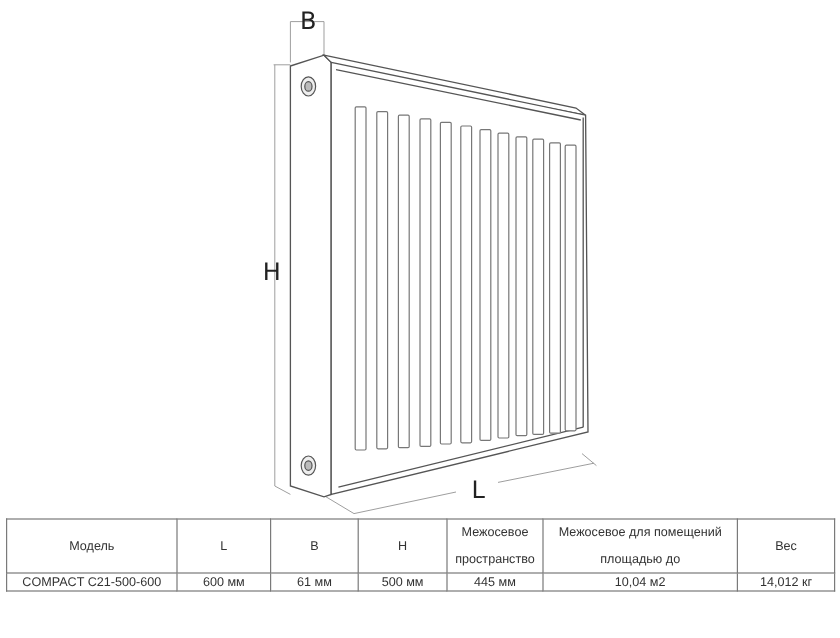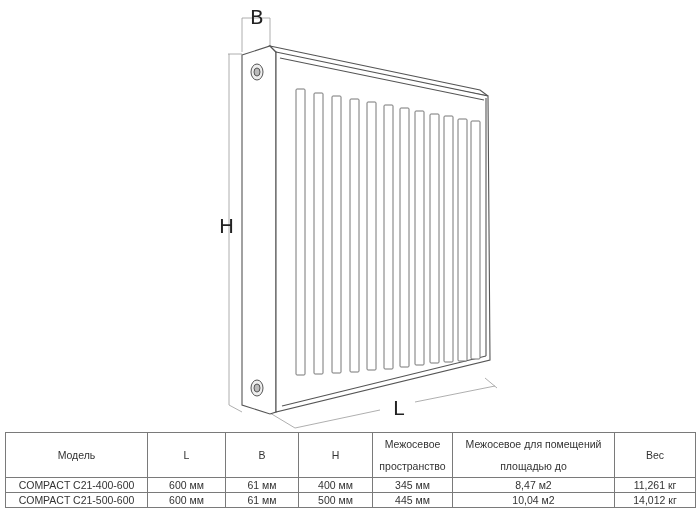--- a/index.html
+++ b/index.html
@@ -88,29 +88,20 @@
       <div>Межосевое</div>
       <div>пространство</div>
     </th>
     <th>
       <div>Межосевое для помещений</div>
       <div>площадью до</div>
     </th>
     <th>Вес</th>
   </tr>
   <tr>
-    <td>COMPACT C21-400-600</td>
-    <td>600 мм</td>
-    <td>61 мм</td>
-    <td>400 мм</td>
-    <td>345 мм</td>
-    <td>8,47 м2</td>
-    <td>11,261 кг</td>
-  </tr>
-  <tr>
     <td>COMPACT C21-500-600</td>
     <td>600 мм</td>
     <td>61 мм</td>
     <td>500 мм</td>
     <td>445 мм</td>
     <td>10,04 м2</td>
     <td>14,012 кг</td>
   </tr>
 </tbody>
   </table>

